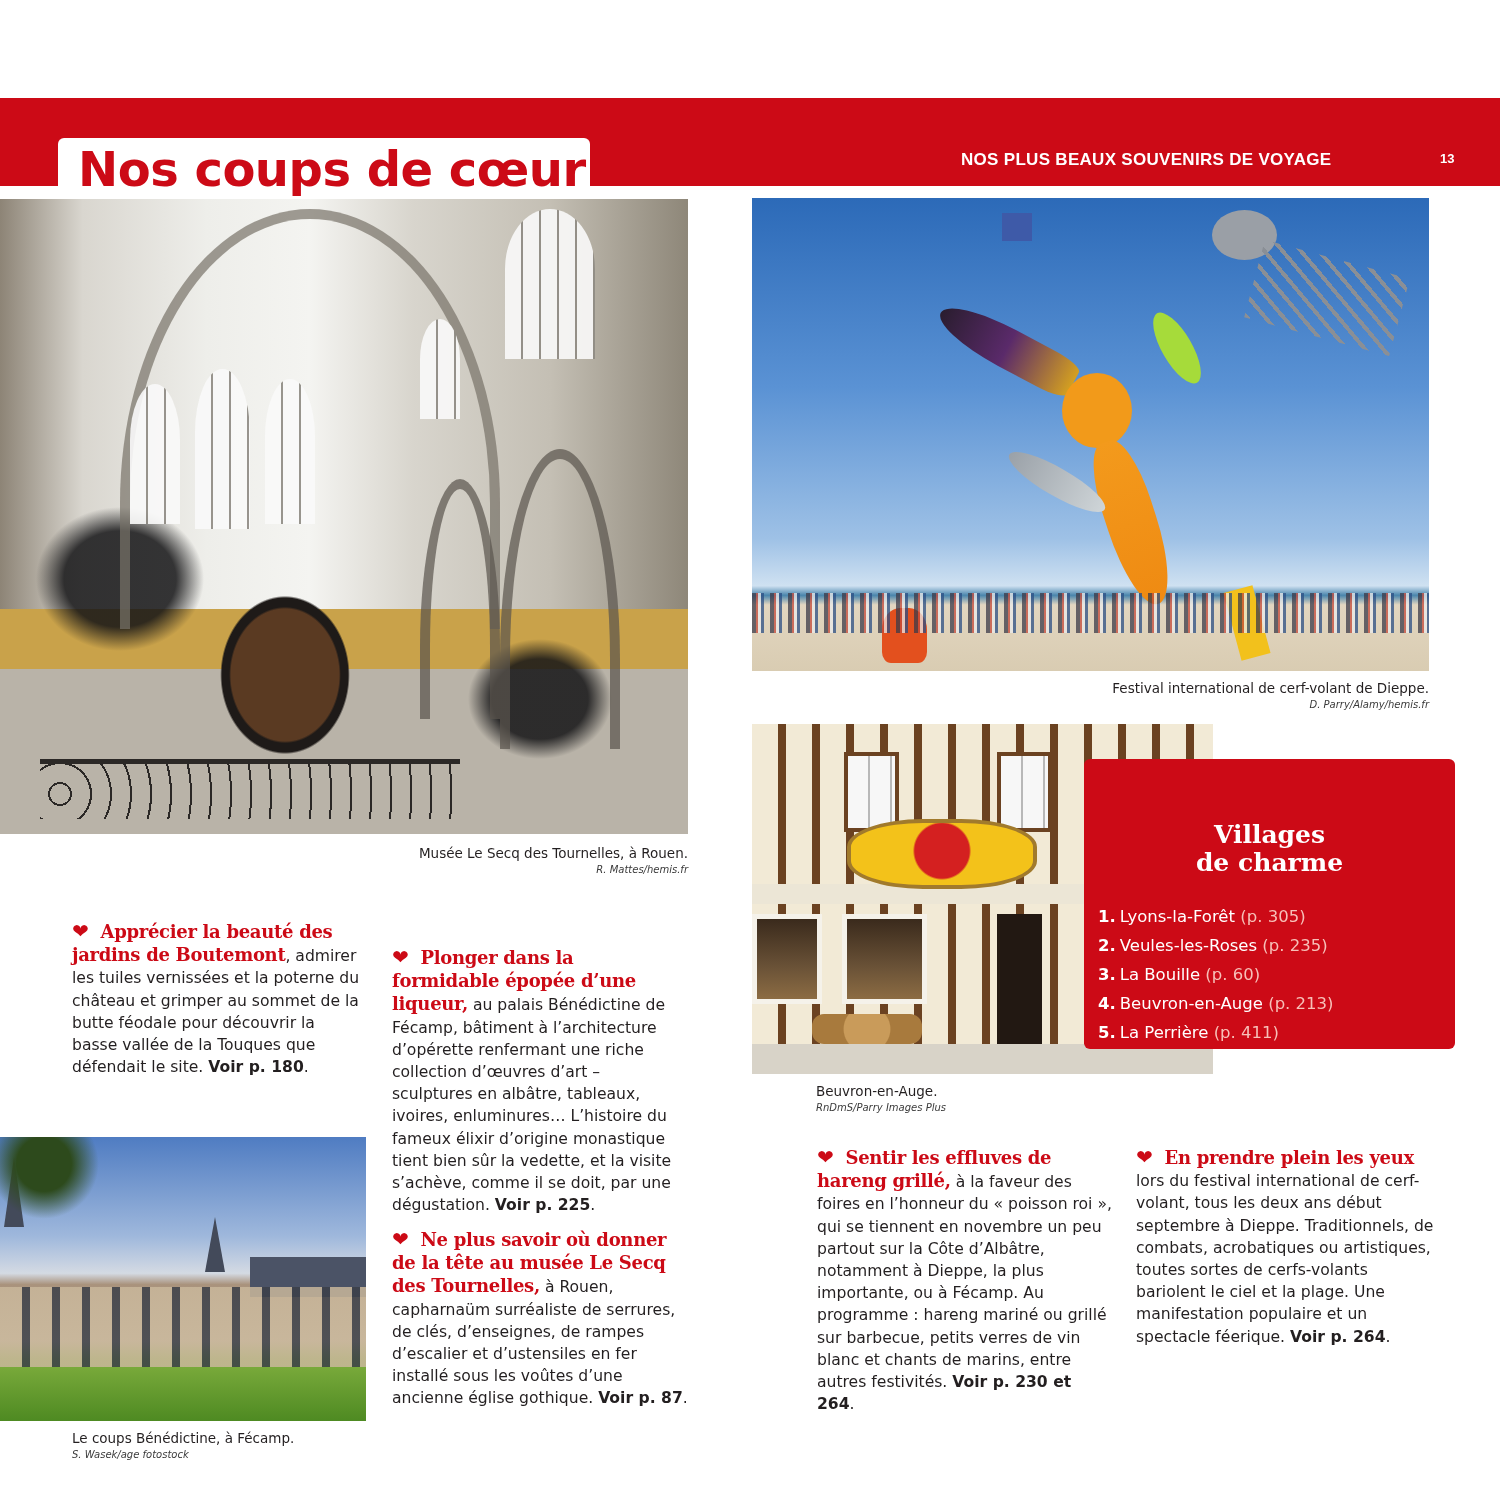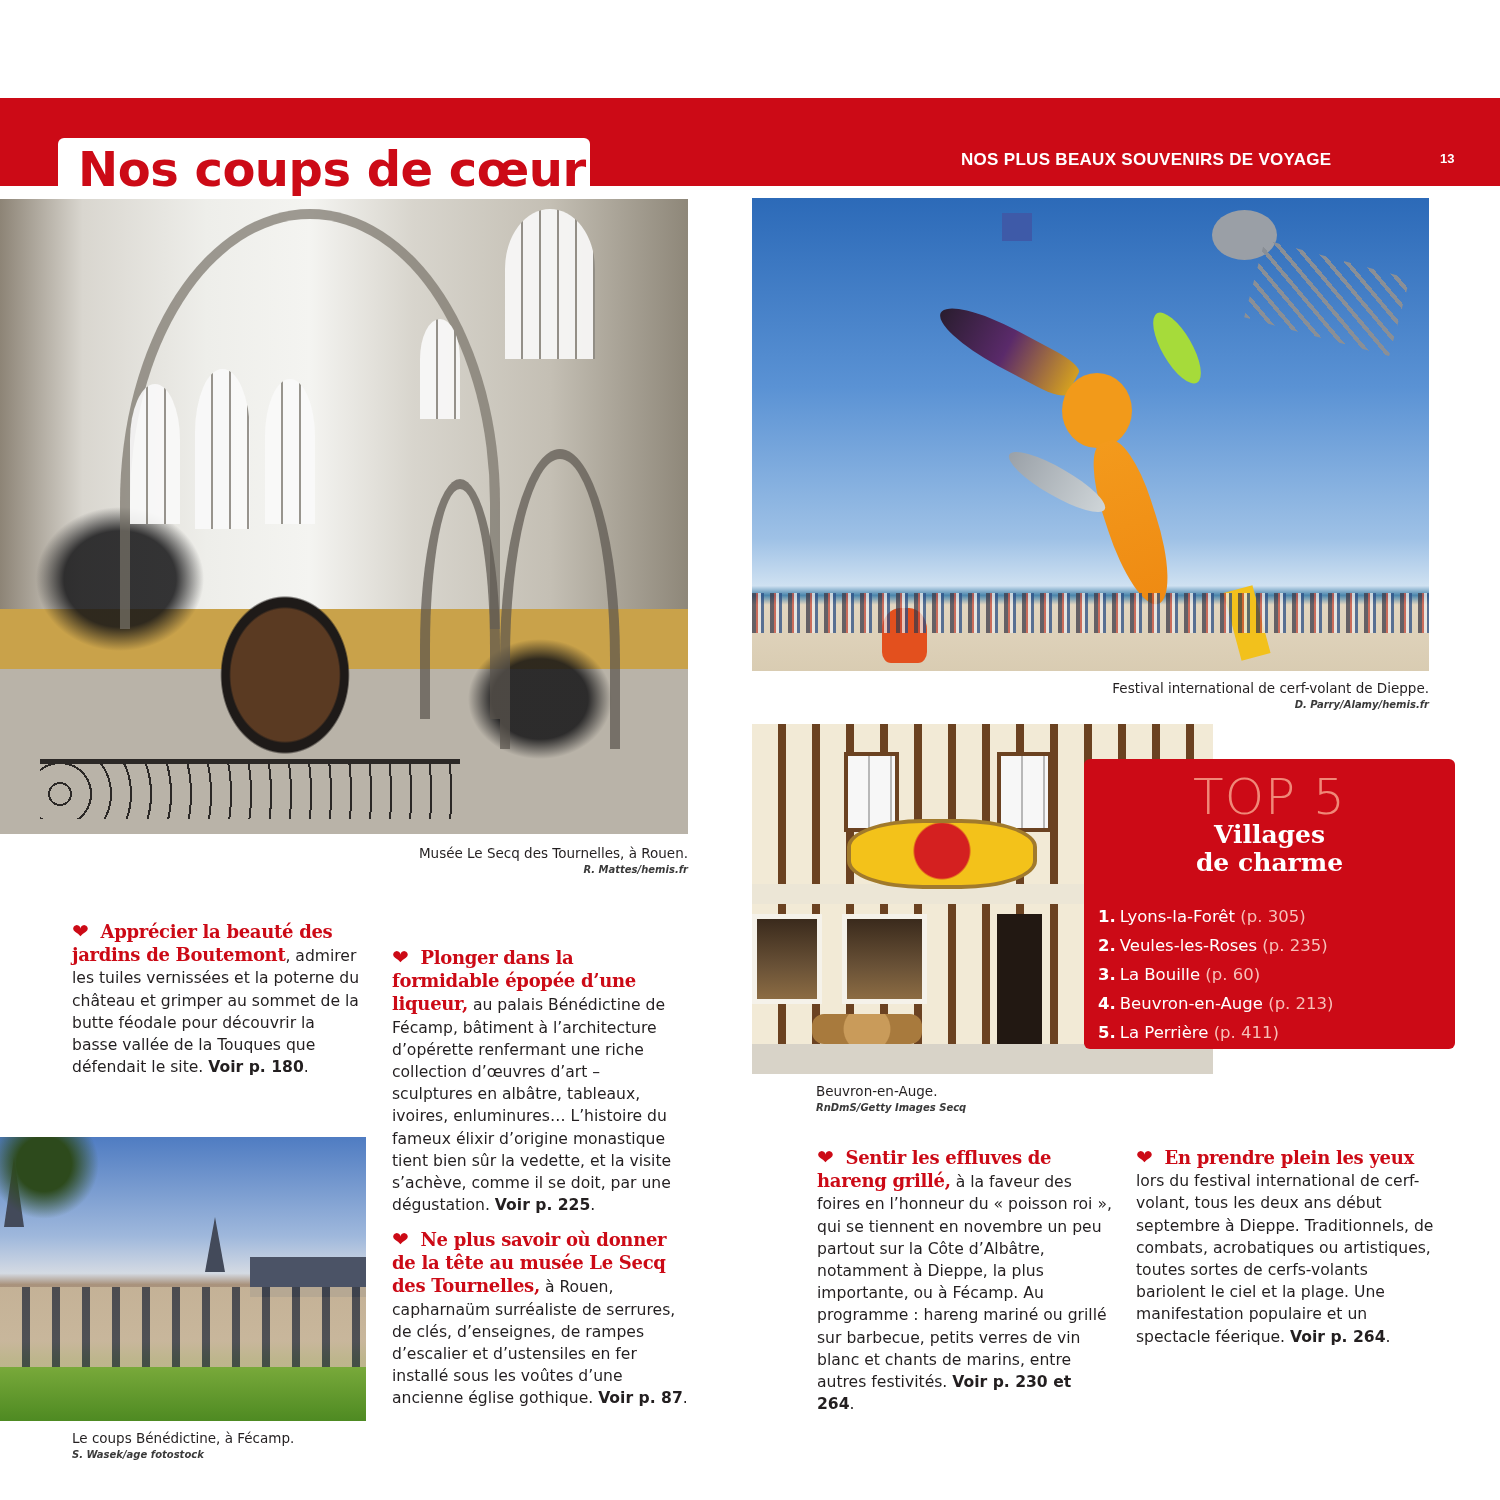--- a/index.html
+++ b/index.html
@@ -46,21 +46,21 @@
   .shop-sign { background: radial-gradient(circle at 50% 45%, #d42020 0 28%, #f3c21a 30% 100%); border-radius: 40%; border: 4px solid #a17a2c; }
   .shop-upper-window { background: repeating-linear-gradient(90deg, #f7f7f7 0 20px, #b8b8b8 20px 22px), #f7f7f7; border: 4px solid #6b4221; }
 
   .photo-palais { left: 0; top: 1137px; width: 366px; height: 284px;
     background: linear-gradient(180deg, #4f7cc2 0%, #9fb8dc 35%, #d4dae3 48%, #a9927c 52%, #c4b49e 72%, #7fae3e 78%, #4e8a22 100%); }
   .palais-roof { background: #4b5366; }
   .palais-spire { width: 0; height: 0; border-left: 10px solid transparent; border-right: 10px solid transparent; border-bottom: 70px solid #434a5a; }
 
   
   .caption { font-family: "DejaVu Sans", sans-serif; font-size: 13.5px; color: #231f20; white-space: nowrap; }
-  .credit { font-family: "DejaVu Sans", sans-serif; font-style: italic; font-size: 10px; color: #3a3a3a; white-space: nowrap; font-weight: bold; }
+  .credit { font-family: "DejaVu Sans", sans-serif; font-style: italic; font-size: 10px; color: #3a3a3a; white-space: nowrap; }
   .right { text-align: right; }
 
   
   .article { font-family: "DejaVu Sans", sans-serif; font-size: 15.6px; line-height: 22.2px; color: #231f20; }
   .article .head { font-family: "DejaVu Serif", serif; font-weight: bold; color: #cc0a16; font-size: 18px; line-height: 22px; letter-spacing: -0.3px; }
   .article .heart { color: #cc0a16; font-size: 20px; margin-right: 12px; font-family: "DejaVu Sans", sans-serif; }
   .article .ref { font-weight: bold; }
 
   
   .top5 { left: 1084px; top: 759px; width: 371px; height: 290px; background: #cc0a16; border-radius: 6px; color: #ffffff; }
@@ -114,24 +114,23 @@
   <div class="abs shop-upper-window" style="left:92px;top:28px;width:55px;height:80px;"></div>
   <div class="abs shop-upper-window" style="left:245px;top:28px;width:55px;height:80px;"></div>
   <div class="abs shop-sign" style="left:95px;top:95px;width:190px;height:70px;"></div>
   <div class="abs shop-window" style="left:0;top:190px;width:70px;height:90px;"></div>
   <div class="abs shop-window" style="left:90px;top:190px;width:85px;height:90px;"></div>
   <div class="abs" style="left:245px;top:190px;width:45px;height:130px;background:#221812;"></div>
   <div class="abs" style="left:60px;top:290px;width:110px;height:30px;background:radial-gradient(circle,#c99b5a 0 40%,#a87a3d 42% 100%);border-radius:12px;"></div>
   <div class="abs" style="left:0;top:320px;width:461px;height:30px;background:#d8d3c8;"></div>
 </div>
 <div class="abs caption" style="left:816px;top:1083px;">Beuvron-en-Auge.</div>
-<div class="abs credit" style="left:816px;top:1102px;">RnDmS/Getty Images Secq</div>
+<div class="abs credit" style="left:816px;top:1102px;">RnDmS/Parry Images Plus</div>
 
 <div class="abs top5">
-  <div class="top5-big">TOP 5</div>
   <div class="top5-sub">
     <div>Villages</div>
     <div>de charme</div>
   </div>
   <ul class="top5-list">
     <li><span class="num">1.</span><span>Lyons-la-Forêt</span> <span class="pg">(p. 305)</span></li>
     <li><span class="num">2.</span><span>Veules-les-Roses</span> <span class="pg">(p. 235)</span></li>
     <li><span class="num">3.</span><span>La Bouille</span> <span class="pg">(p. 60)</span></li>
     <li><span class="num">4.</span><span>Beuvron-en-Auge</span> <span class="pg">(p. 213)</span></li>
     <li><span class="num">5.</span><span>La Perrière</span> <span class="pg">(p. 411)</span></li>

